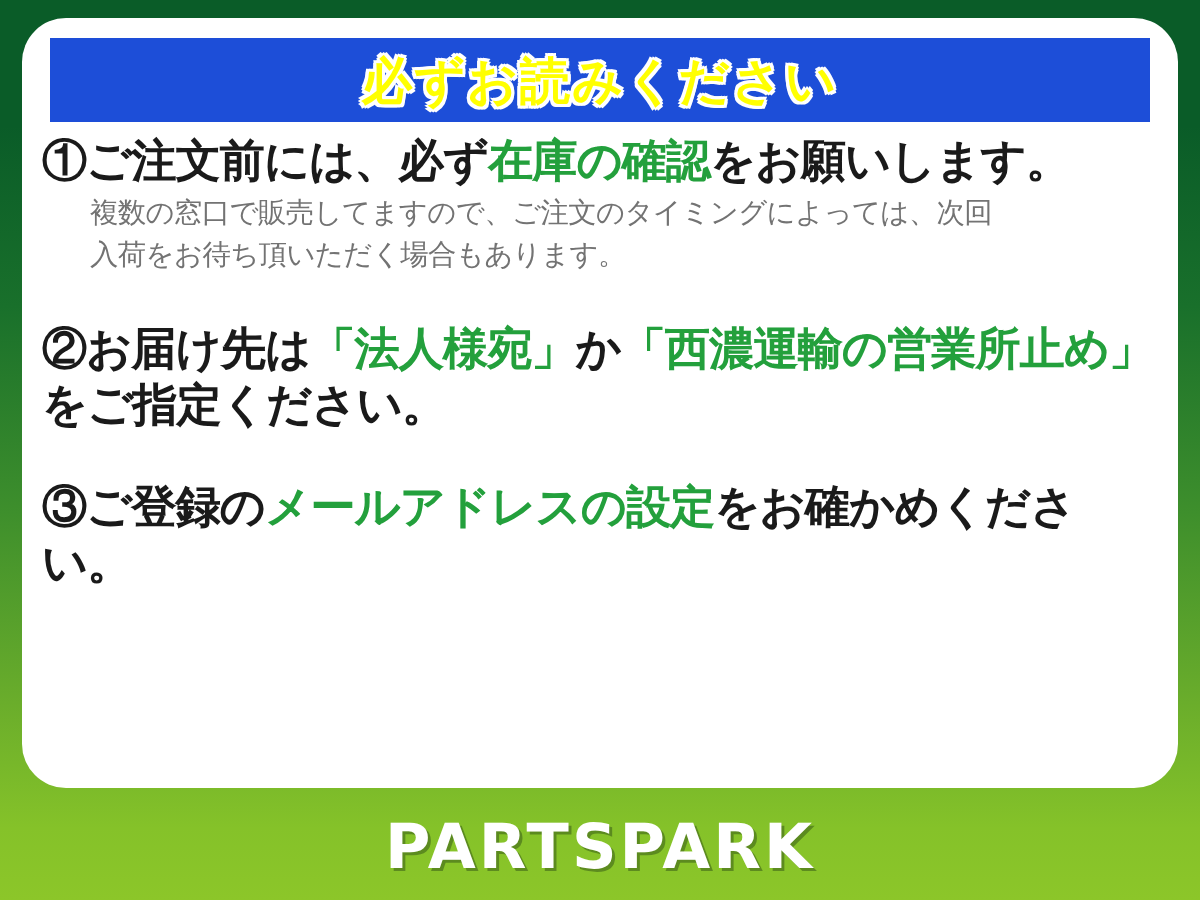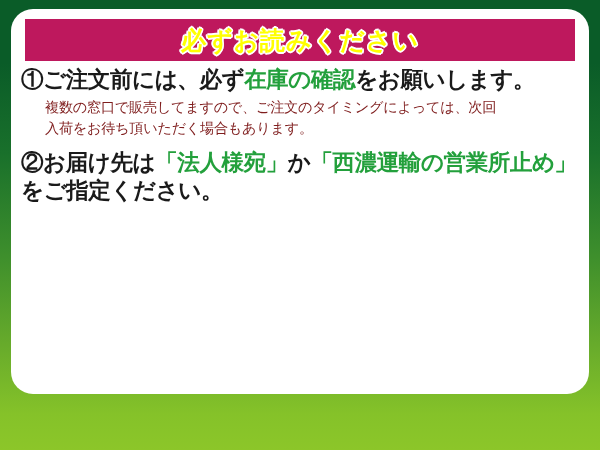--- a/index.html
+++ b/index.html
@@ -42,21 +42,21 @@
     overflow: hidden;
   }
 
   
   #header-banner {
     position: absolute;
     left: 14px;
     top: 10px;
     width: 550px;
     height: 42px;
-    background: #be185d;
+    background: #1d4ed8;
     display: flex;
     align-items: center;
     justify-content: center;
   }
   #header-title {
     font-family: "DejaVu Sans", sans-serif;
     font-size: 25px;
     font-weight: bold;
     color: #ffff00;
     letter-spacing: 1px;
@@ -77,42 +77,42 @@
     position: absolute;
     left: 0;
     top: 58px;
     width: 578px;
   }
 
   .item {
     position: relative;
     padding: 0 10px 0 10px;
   }
-  .item + .item { margin-top: 11px; }
+  .item + .item { margin-top: 22px; }
 
   .item-head {
-    font-family: Liberation Mono, monospace;
+    font-family: Liberation Serif, serif;
     font-size: 22.5px;
     font-weight: bold;
     color: #1a1a1a;
     line-height: 1.26;
     letter-spacing: -0.4px;
     white-space: pre-wrap;
   }
   .num {
     font-weight: bold;
   }
   .hl {
     color: #23a03c;
   }
   .item-body {
     font-family: "DejaVu Sans", sans-serif;
     font-size: 14.2px;
     font-weight: normal;
-    color: #7f1d1d;
+    color: #737373;
     line-height: 1.46;
     letter-spacing: -0.3px;
     padding-left: 24px;
     padding-top: 2px;
     white-space: pre-wrap;
   }
 
   
   #footer {
     position: absolute;
@@ -148,19 +148,23 @@
         <div class="item">
           <div class="item-head"><span class="num">①</span><span class="">ご注文前には、必ず</span><span class="hl">在庫の確認</span><span class="">をお願いします。</span></div>
           <div class="item-body">複数の窓口で販売してますので、ご注文のタイミングによっては、次回
 入荷をお待ち頂いただく場合もあります。</div>
         </div>
         <div class="item">
           <div class="item-head"><span class="num">②</span><span class="">お届け先は</span><span class="hl">「法人様宛」</span><span class="">か</span><span class="hl">「西濃運輸の営業所止め」</span><span class="">
 をご指定ください。</span></div>
         </div>
         <div class="item">
+          <div class="item-head"><span class="num">③</span><span class="">ご登録の</span><span class="hl">メールアドレスの設定</span><span class="">をお確かめください。</span></div>
         </div>
       </div>
 
   </div>
 
+  <div id="footer">
+    <div id="brand">PARTSPARK</div>
+  </div>
 
 </div>
 
 </body></html>

